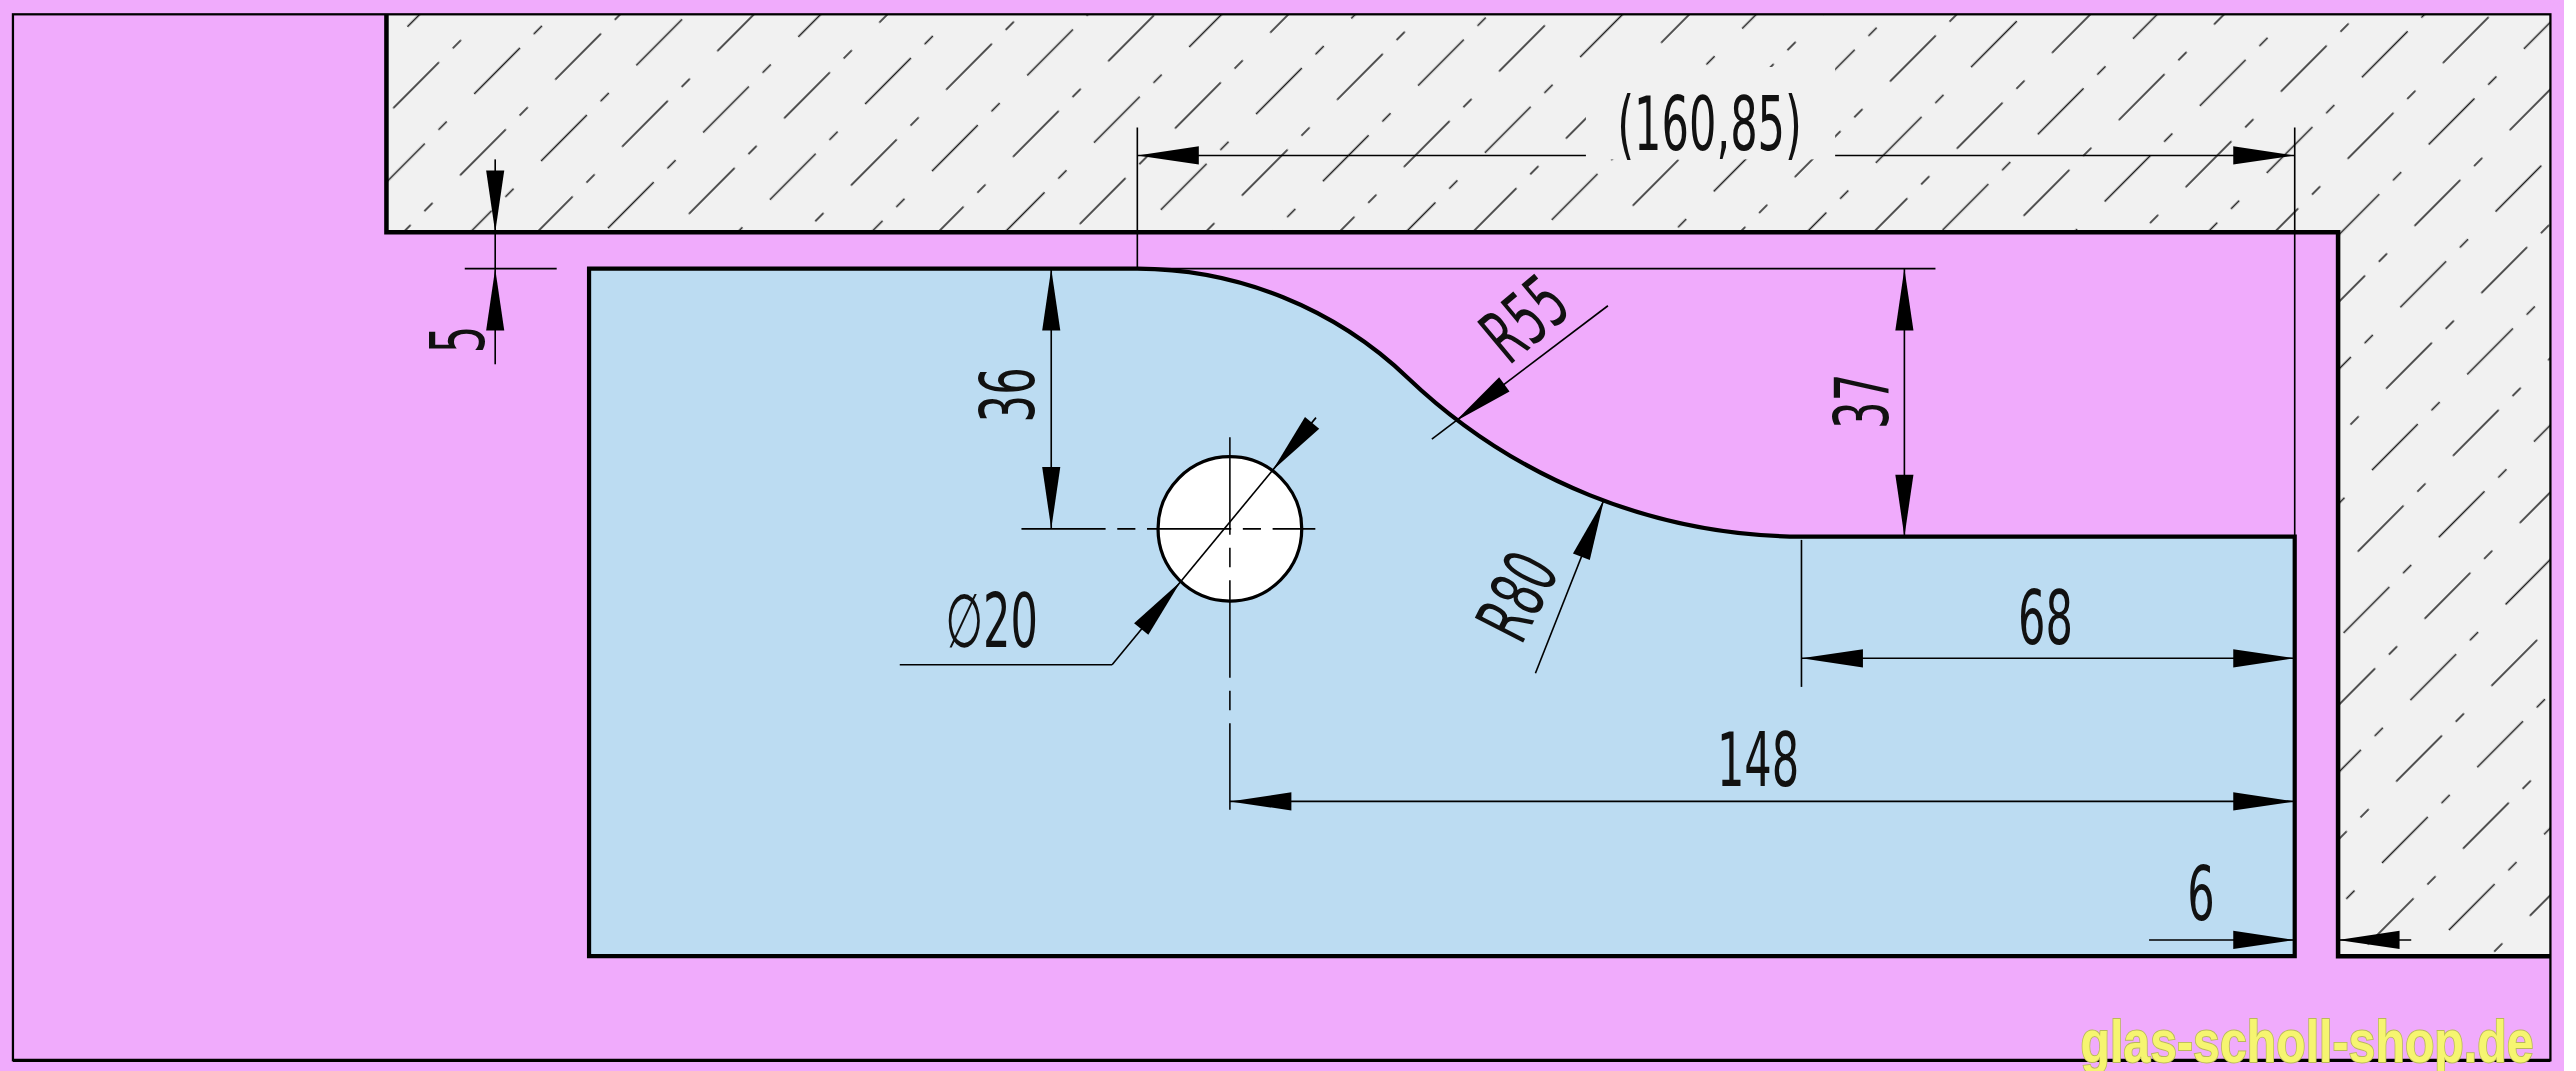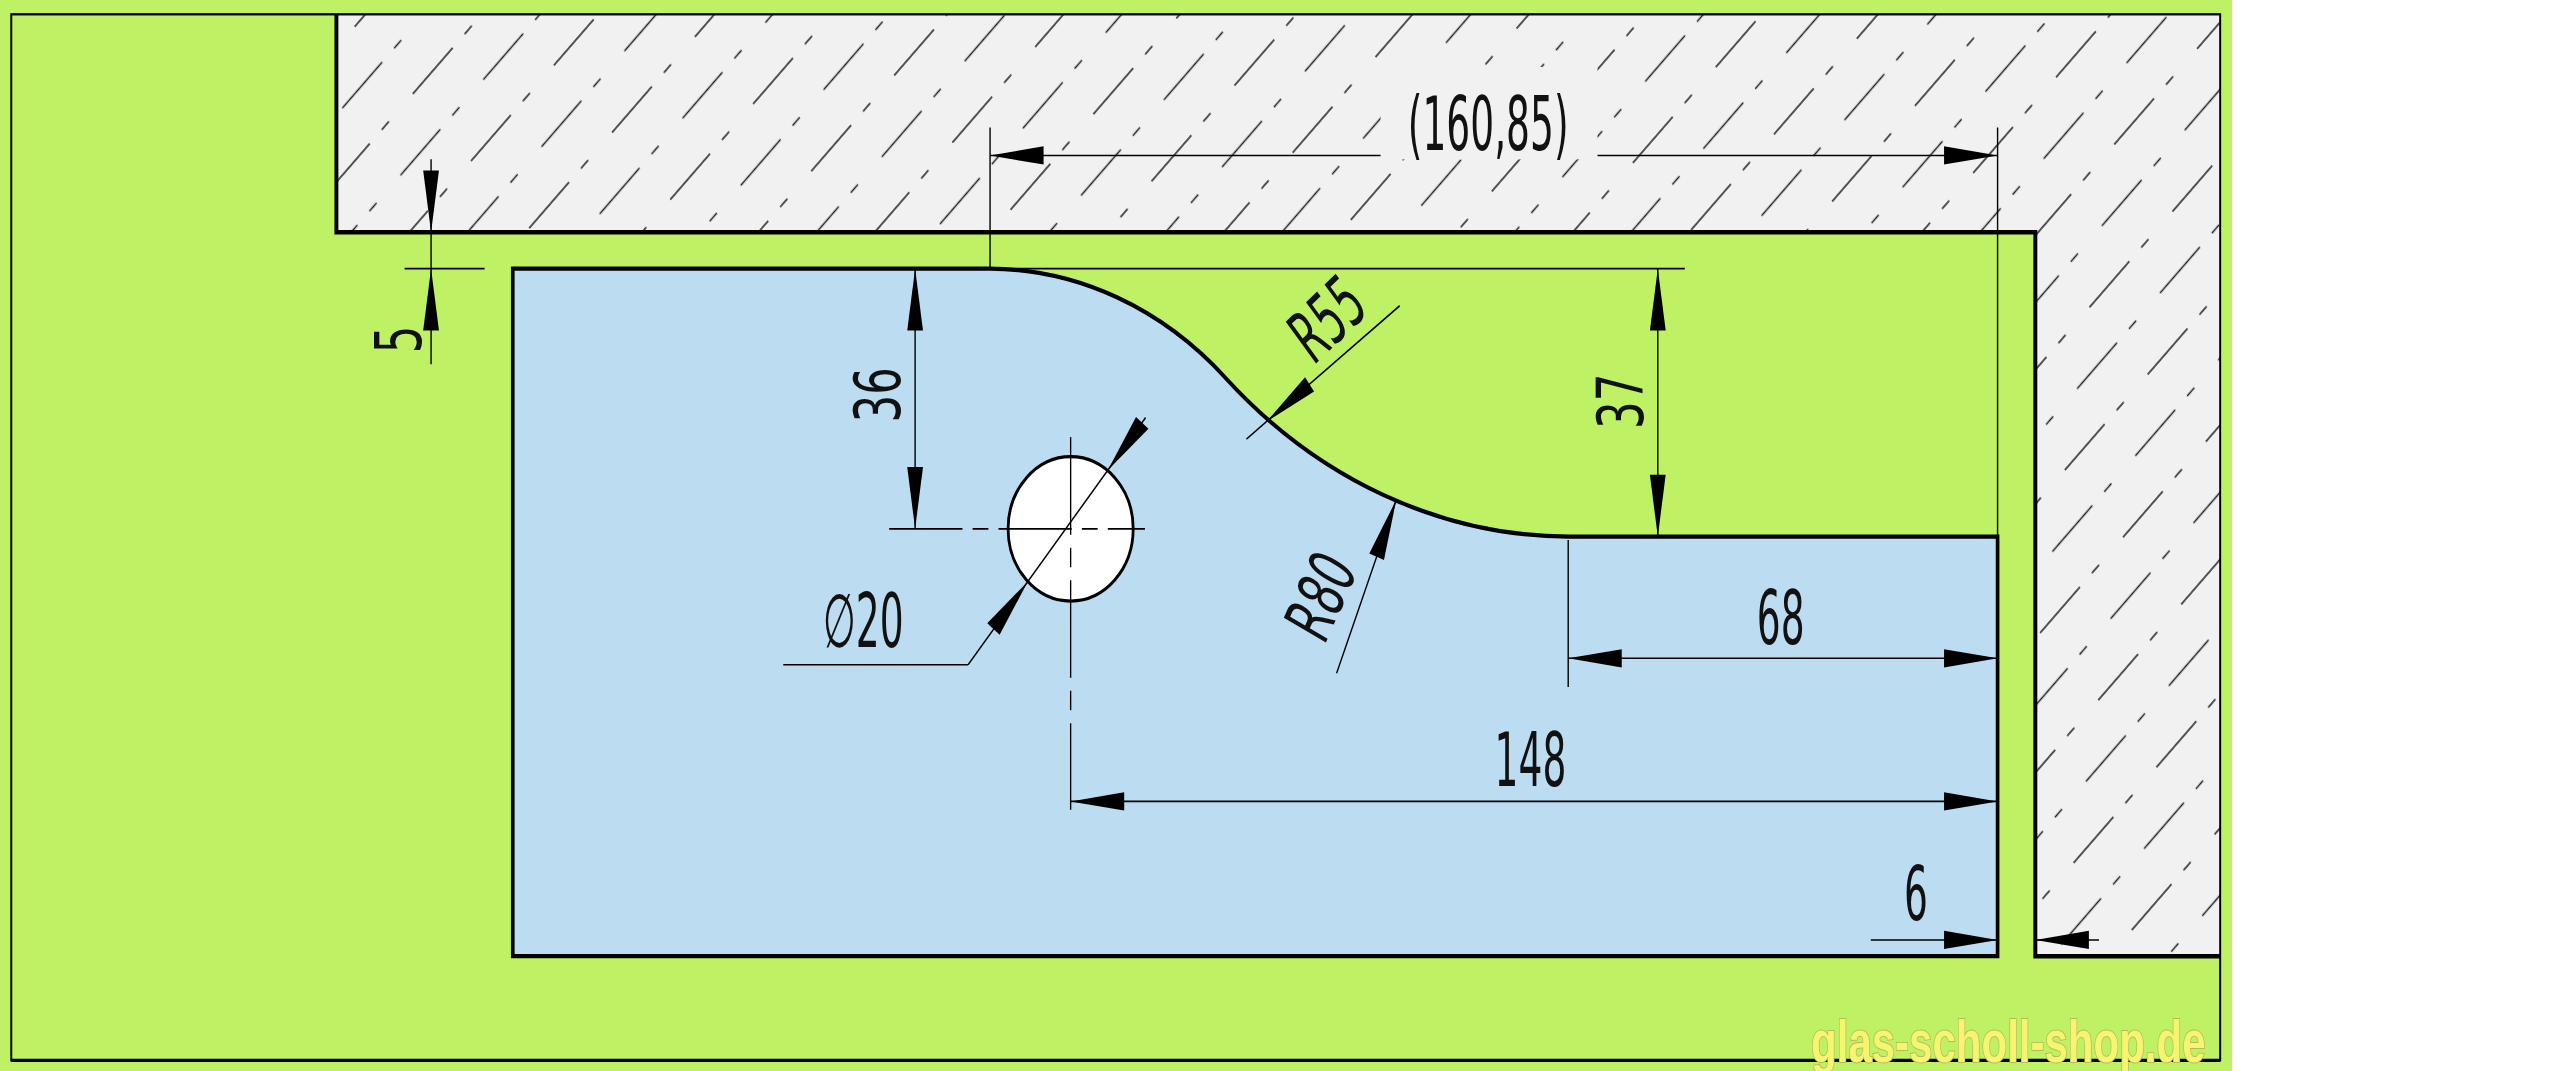--- a/index.html
+++ b/index.html
@@ -1,19 +1,19 @@
 <!DOCTYPE html>
 <html style="font-size:10.4px"><head>
 <meta charset="utf-8">
 <style>
   html,body{margin:0;padding:0;background:#ffffff;}
   .stage{
     position:relative;
-    width:2232px;height:1072px;
-    background:#bef264;
+    width:2564px;height:1072px;
+    background:#f0abfc;
     font-family:"DejaVu Sans","Liberation Sans",sans-serif;
     overflow:hidden;
   }
   svg{display:block;width:100%;height:100%;}
   .dim-text{
     font-family:"DejaVu Sans","Liberation Sans",sans-serif;
     font-size:115px;
     fill:#111111;
   }
   .watermark-text{

